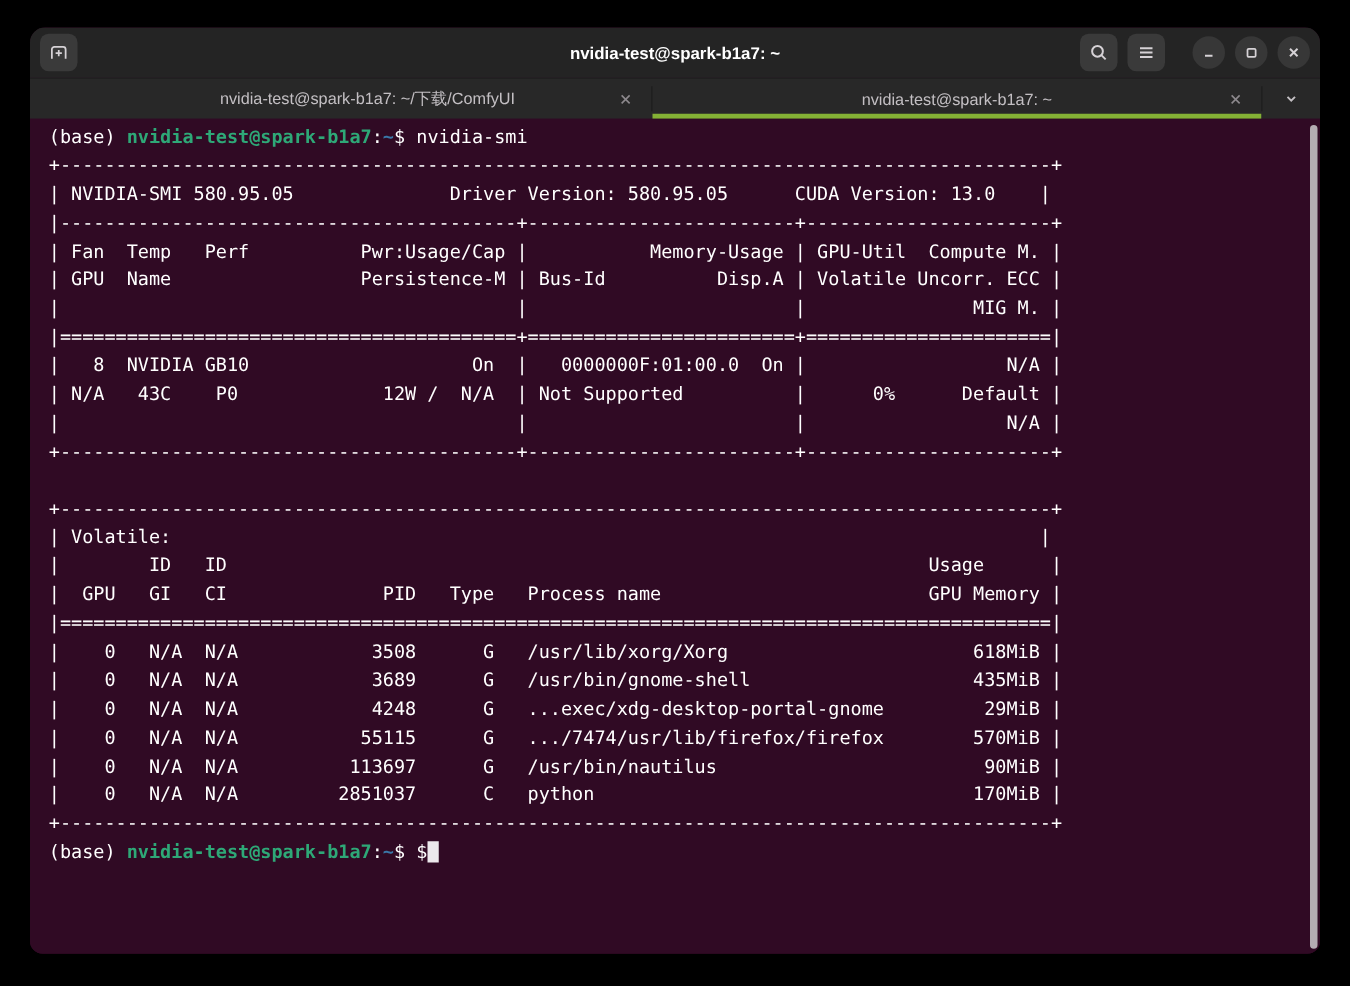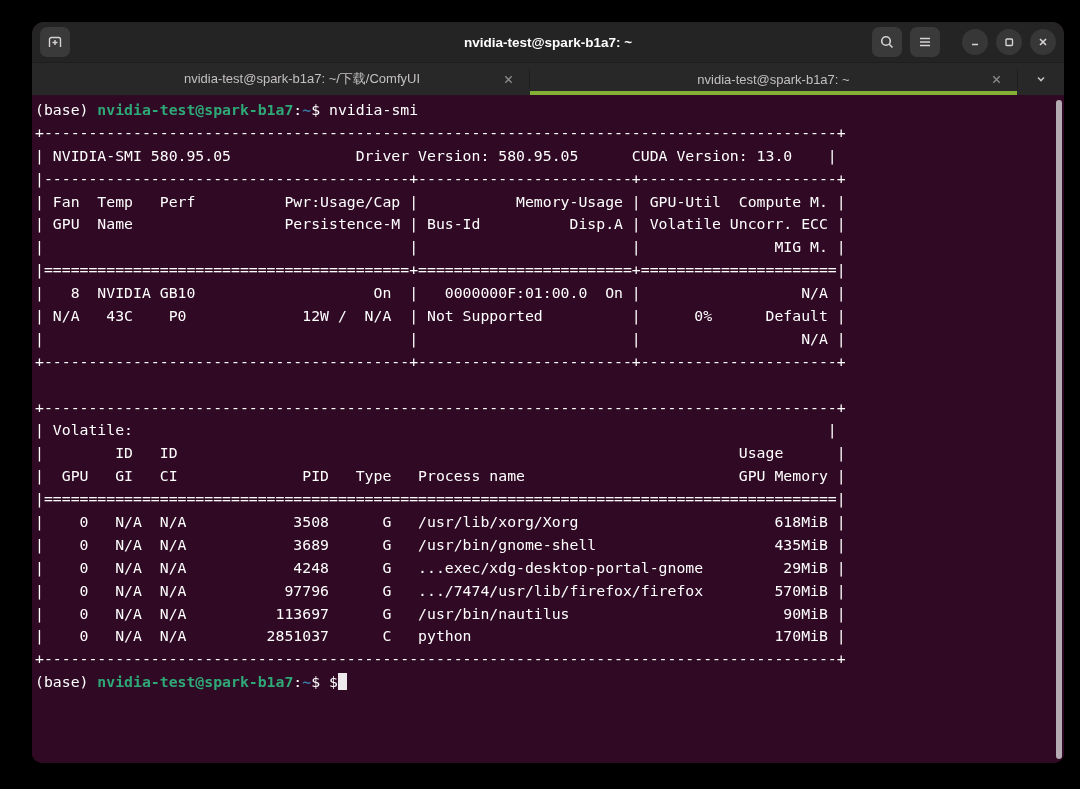--- a/index.html
+++ b/index.html
@@ -1,18 +1,18 @@
 <!DOCTYPE html>
 <html><head>
 <meta charset="utf-8">
 <style>
   * { margin:0; padding:0; box-sizing:border-box; }
   html,body { width:1080px; height:789px; background:#000; overflow:hidden;
               font-family:"Liberation Sans", sans-serif; }
-  .window { position:absolute; left:32px; top:22px; width:1032px; height:741px;
+  .window { position:absolute; left:24px; top:22px; width:1032px; height:741px;
             border-radius:12px 12px 10px 10px; overflow:hidden; background:#300a24;
             box-shadow:0 2px 18px rgba(0,0,0,0.6); }
 
   
   .headerbar { height:40px; background:#242424; display:flex; align-items:center;
                padding:0 8px; position:relative; }
   .hb-btn { border:none; cursor:pointer; display:flex; align-items:center; justify-content:center;
             color:#d6d2d6; background:#3a3a3a; }
   .hb-square { width:30px; height:30px; border-radius:7px; }
   .hb-circle { width:26px; height:26px; border-radius:50%; background:#373737; }
@@ -34,21 +34,21 @@
   .tab-close { position:absolute; right:12px; top:50%; transform:translateY(-50%);
                width:18px; height:18px; display:flex; align-items:center; justify-content:center;
                color:#8d898d; border-radius:4px; cursor:pointer; }
   .tab-sep { width:1px; background:#1d1d1d; margin:6px 0; }
   .tab-overview { flex:1; display:flex; align-items:center; justify-content:center;
                   color:#c3bfc3; cursor:pointer; }
 
   
   .terminal-wrap { position:relative; height:668px; background:#300a24; }
   .terminal { padding:4px 0 0 3px; font-family:"DejaVu Sans Mono", monospace;
-              font-size:14.8px; line-height:22.9px; color:#ffffff; cursor:text; }
+              font-size:14.8px; line-height:22.9px; color:#ffffff; cursor:text;margin-left:12px; }
   .tline { white-space:pre; height:22.9px; }
   .seg-fg    { color:#ffffff; }
   .seg-green { color:#2ea877; font-weight:bold; }
   .seg-blue  { color:#3a78a8; font-weight:bold; }
   .seg-cursor{ background:#ece8ec; color:transparent; }
   .scrollbar { position:absolute; right:2px; top:5px; bottom:4px; width:6px;
                border-radius:3px; background:#b4acb2; }
   svg { display:block; }
 </style>
 </head>
@@ -161,21 +161,21 @@
         <div class="tline"><span class="seg-fg">+-----------------------------------------+------------------------+----------------------+</span></div>
         <div class="tline"><span class="seg-fg"></span></div>
         <div class="tline"><span class="seg-fg">+-----------------------------------------------------------------------------------------+</span></div>
         <div class="tline"><span class="seg-fg">| Volatile:                                                                              |</span></div>
         <div class="tline"><span class="seg-fg">|        ID   ID                                                               Usage      |</span></div>
         <div class="tline"><span class="seg-fg">|  GPU   GI   CI              PID   Type   Process name                        GPU Memory |</span></div>
         <div class="tline"><span class="seg-fg">|=========================================================================================|</span></div>
         <div class="tline"><span class="seg-fg">|    0   N/A  N/A            3508      G   /usr/lib/xorg/Xorg                      618MiB |</span></div>
         <div class="tline"><span class="seg-fg">|    0   N/A  N/A            3689      G   /usr/bin/gnome-shell                    435MiB |</span></div>
         <div class="tline"><span class="seg-fg">|    0   N/A  N/A            4248      G   ...exec/xdg-desktop-portal-gnome         29MiB |</span></div>
-        <div class="tline"><span class="seg-fg">|    0   N/A  N/A           97796      G   .../7474/usr/lib/firefox/firefox        570MiB |</span></div>
+        <div class="tline"><span class="seg-fg">|    0   N/A  N/A           55115      G   .../7474/usr/lib/firefox/firefox        570MiB |</span></div>
         <div class="tline"><span class="seg-fg">|    0   N/A  N/A          113697      G   /usr/bin/nautilus                        90MiB |</span></div>
         <div class="tline"><span class="seg-fg">|    0   N/A  N/A         2851037      C   python                                  170MiB |</span></div>
         <div class="tline"><span class="seg-fg">+-----------------------------------------------------------------------------------------+</span></div>
         <div class="tline"><span class="seg-fg">(base) </span><span class="seg-green">nvidia-test@spark-b1a7</span><span class="seg-fg">:</span><span class="seg-blue">~</span><span class="seg-fg">$ $</span><span class="seg-cursor"> </span></div>
       </div>
     <div class="scrollbar"></div>
   </div>
 
 </div>
 

